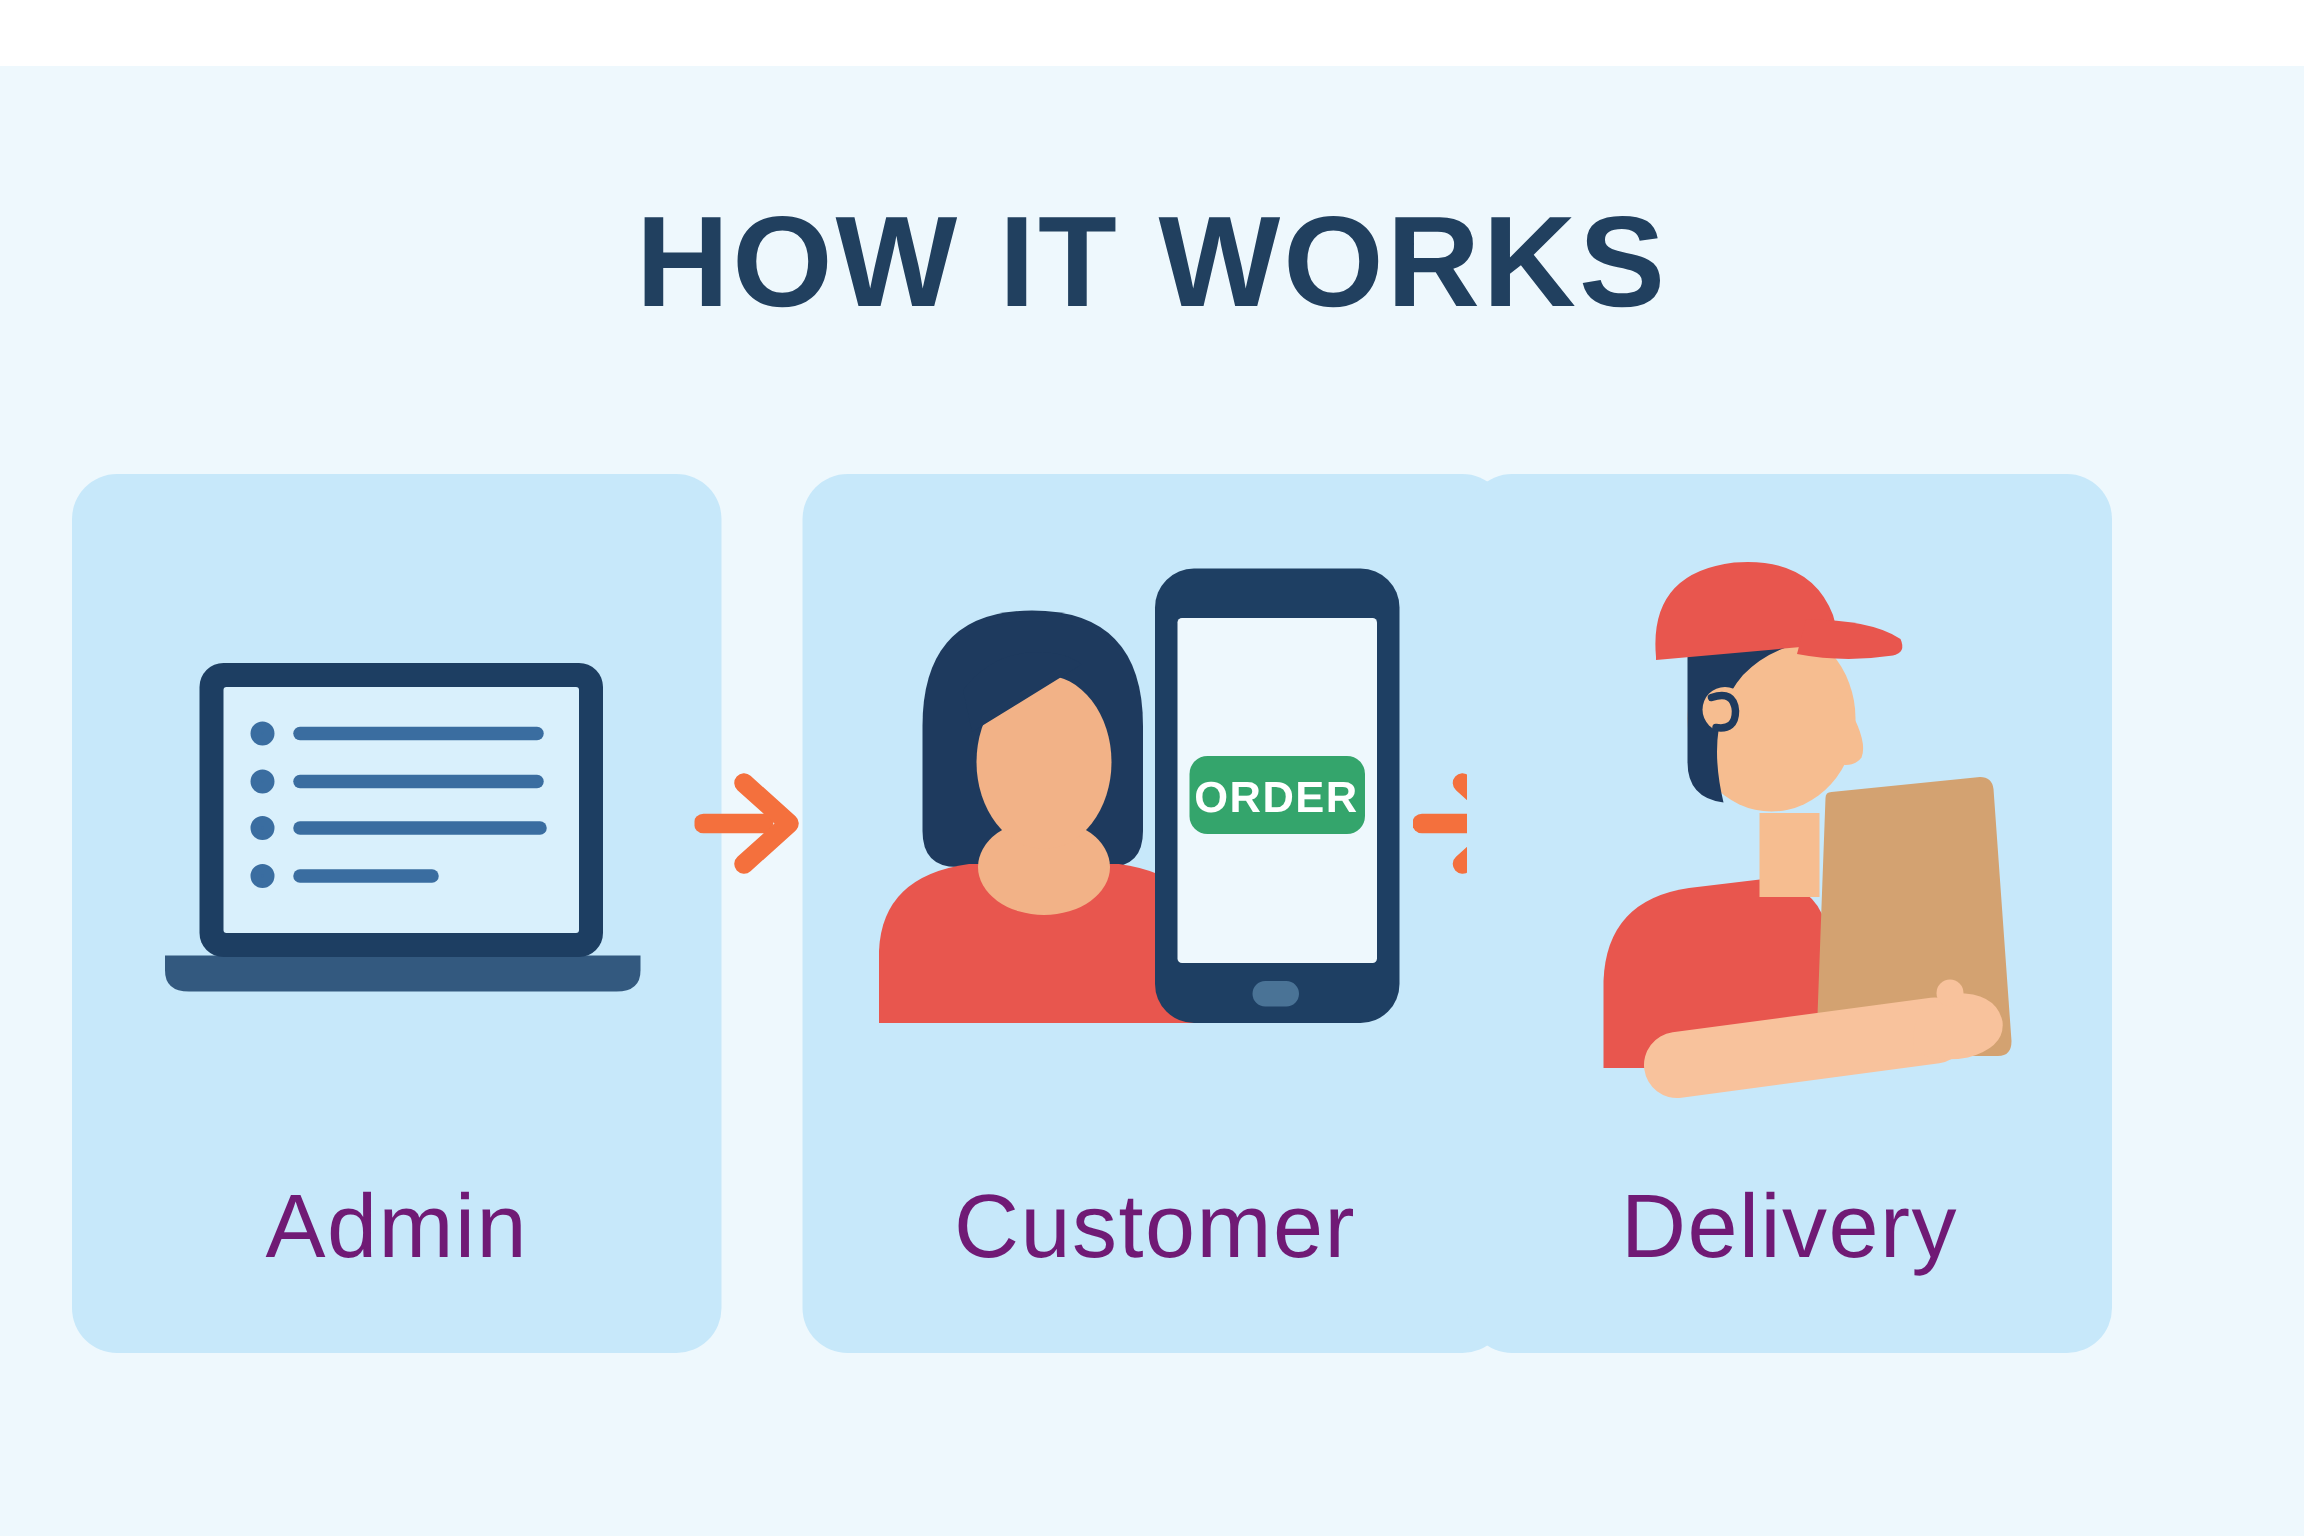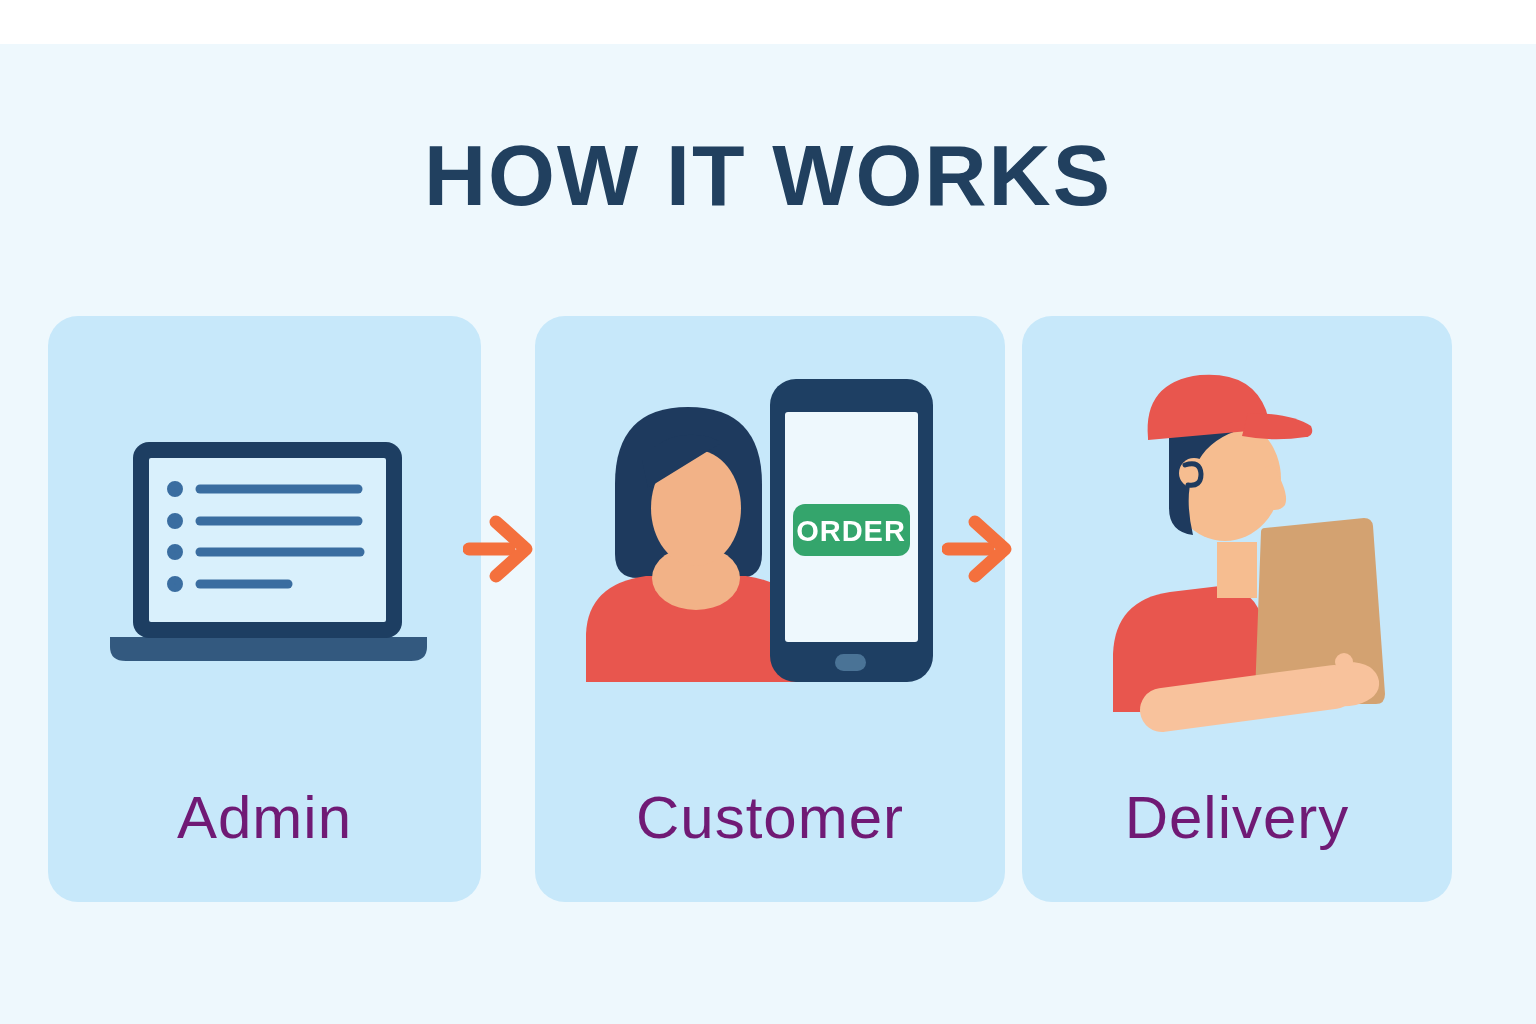--- a/index.html
+++ b/index.html
@@ -22,21 +22,21 @@
   }
   .card{
     position:absolute;
     top:272px;
     width:430px;height:586px;
     background:#c7e8fa;
     border-radius:30px;
   }
   .card-1{left:48px;width:433px;}
   .card-2{left:535px;padding-left:40px;}
-  .card-3{left:1022px;}
+  .card-3{left:978px;}
   .card-illustration{
     position:absolute;
     top:0;left:0;
     width:100%;height:100%;
     display:block;
   }
   .card-label{
     position:absolute;
     left:0;right:0;
     bottom:50px;

